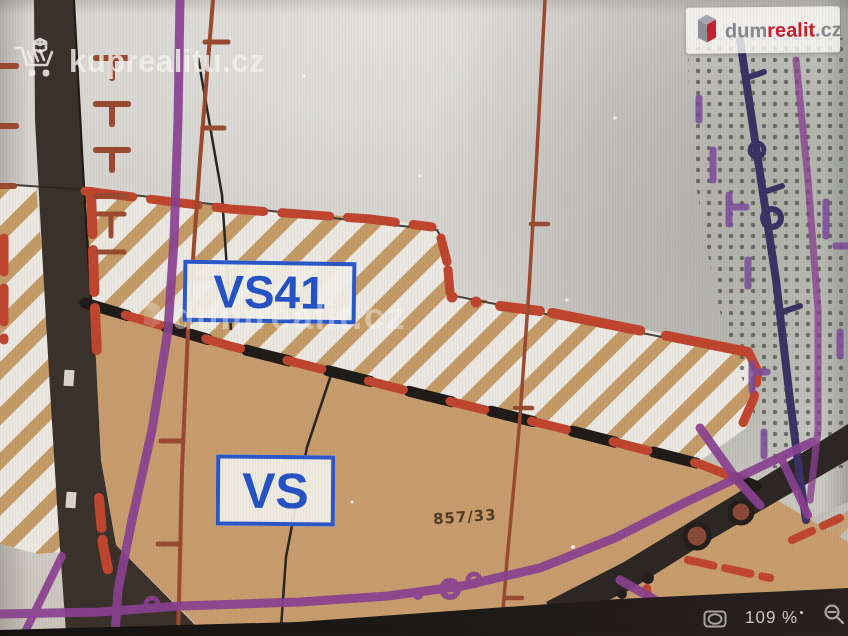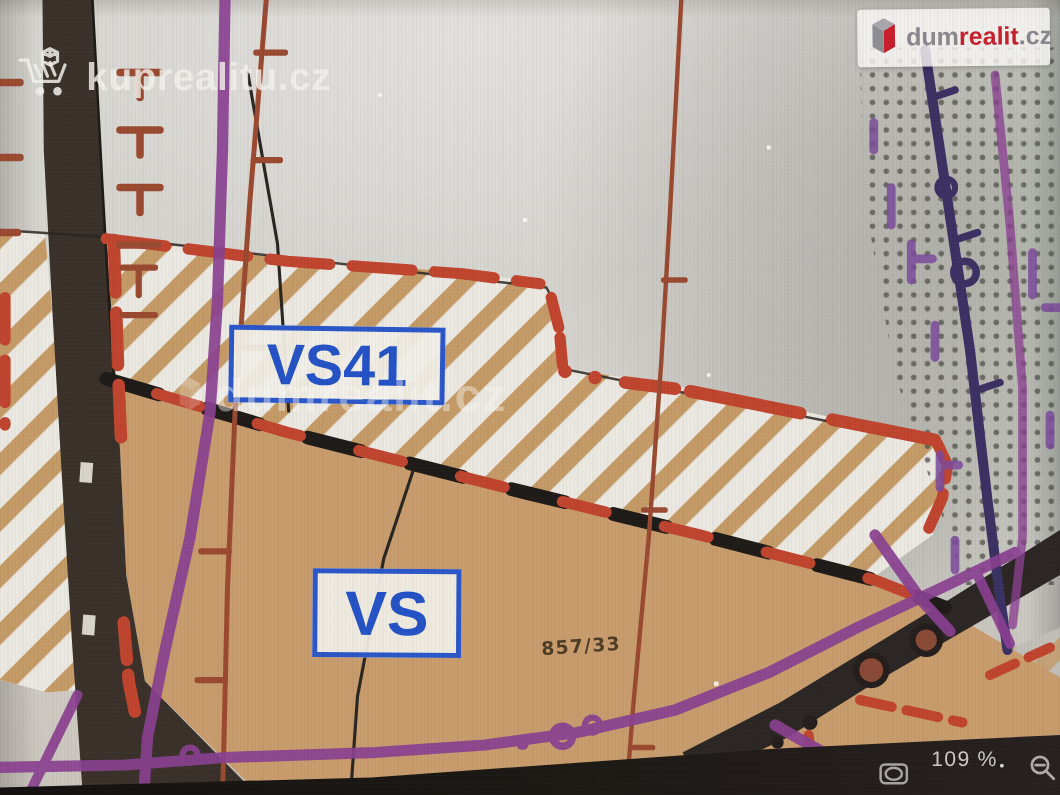--- a/index.html
+++ b/index.html
@@ -24,21 +24,21 @@
     background-image:
       repeating-linear-gradient(90deg, rgba(0,0,0,0.05) 0 1px, transparent 1px 3px),
       repeating-linear-gradient(0deg, rgba(255,255,255,0.025) 0 1px, transparent 1px 3px);
   }
   .zone-label{
     position:absolute;z-index:3;display:flex;align-items:center;justify-content:center;
     background:rgba(240,238,231,0.95);border:4px solid #2b57c8;color:#2553c6;
     font-weight:bold;letter-spacing:0px;
   }
   .zone-label.vs41{left:183px;top:261px;width:173px;height:62px;font-size:46px;transform:rotate(0.8deg);}
-  .zone-label.vs{left:250px;top:455px;width:119px;height:71px;font-size:50px;transform:rotate(0.4deg);}
+  .zone-label.vs{left:216px;top:455px;width:119px;height:71px;font-size:50px;transform:rotate(0.4deg);}
   .parcel-number{
     position:absolute;z-index:3;left:433px;top:508px;color:#44331f;font-weight:bold;
     font-size:15px;transform:rotate(-4deg);letter-spacing:1px;opacity:.9;
     font-family:"DejaVu Sans",sans-serif;
   }
   .wm-topleft{
     position:absolute;z-index:4;left:14px;top:36px;display:flex;align-items:center;gap:9px;
     color:rgba(243,241,237,0.82);font-size:31px;font-weight:bold;letter-spacing:.5px;
   }
   .wm-center{
@@ -223,21 +223,21 @@
     </span>
   </div>
 
   <div class="toolbar">
     <span class="tb-item" style="left:703px;top:24px;">
       <svg width="24" height="18" viewBox="0 0 24 18">
         <rect x="1.5" y="1.5" width="21" height="15" rx="3.5" fill="none" stroke="#c9c6c1" stroke-width="2" opacity="0.8"></rect>
         <ellipse cx="12" cy="9" rx="6.5" ry="4.8" fill="none" stroke="#c9c6c1" stroke-width="2" opacity="0.8"></ellipse>
       </svg>
     </span>
-    <span class="tb-item zoom-text" style="left:745px;top:12px;">109 %</span>
+    <span class="tb-item zoom-text" style="left:745px;top:22px;">109 %</span>
     <span class="tb-item" style="left:822px;top:16px;">
       <svg width="26" height="26" viewBox="0 0 26 26">
         <g stroke="#c9c6c1" stroke-width="2.2" fill="none" stroke-linecap="round" opacity="0.85">
           <circle cx="10" cy="10" r="6.5"></circle>
           <path d="M6.5 10 h7"></path>
           <path d="M15 15 L21 21"></path>
         </g>
       </svg>
     </span>
     <span class="glint" style="left:800px;top:25px;width:3px;height:3px;"></span>

